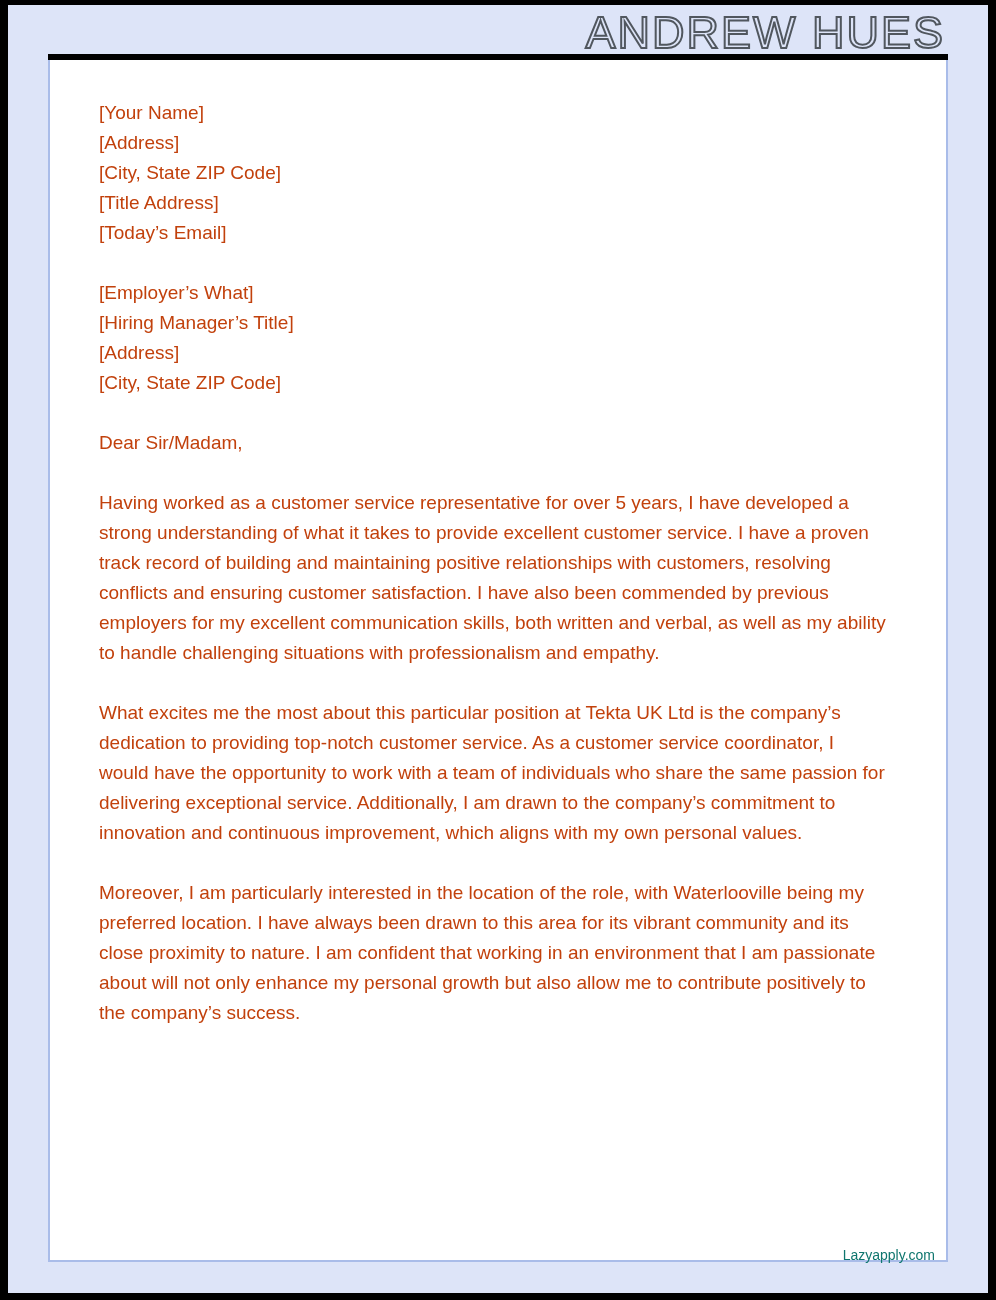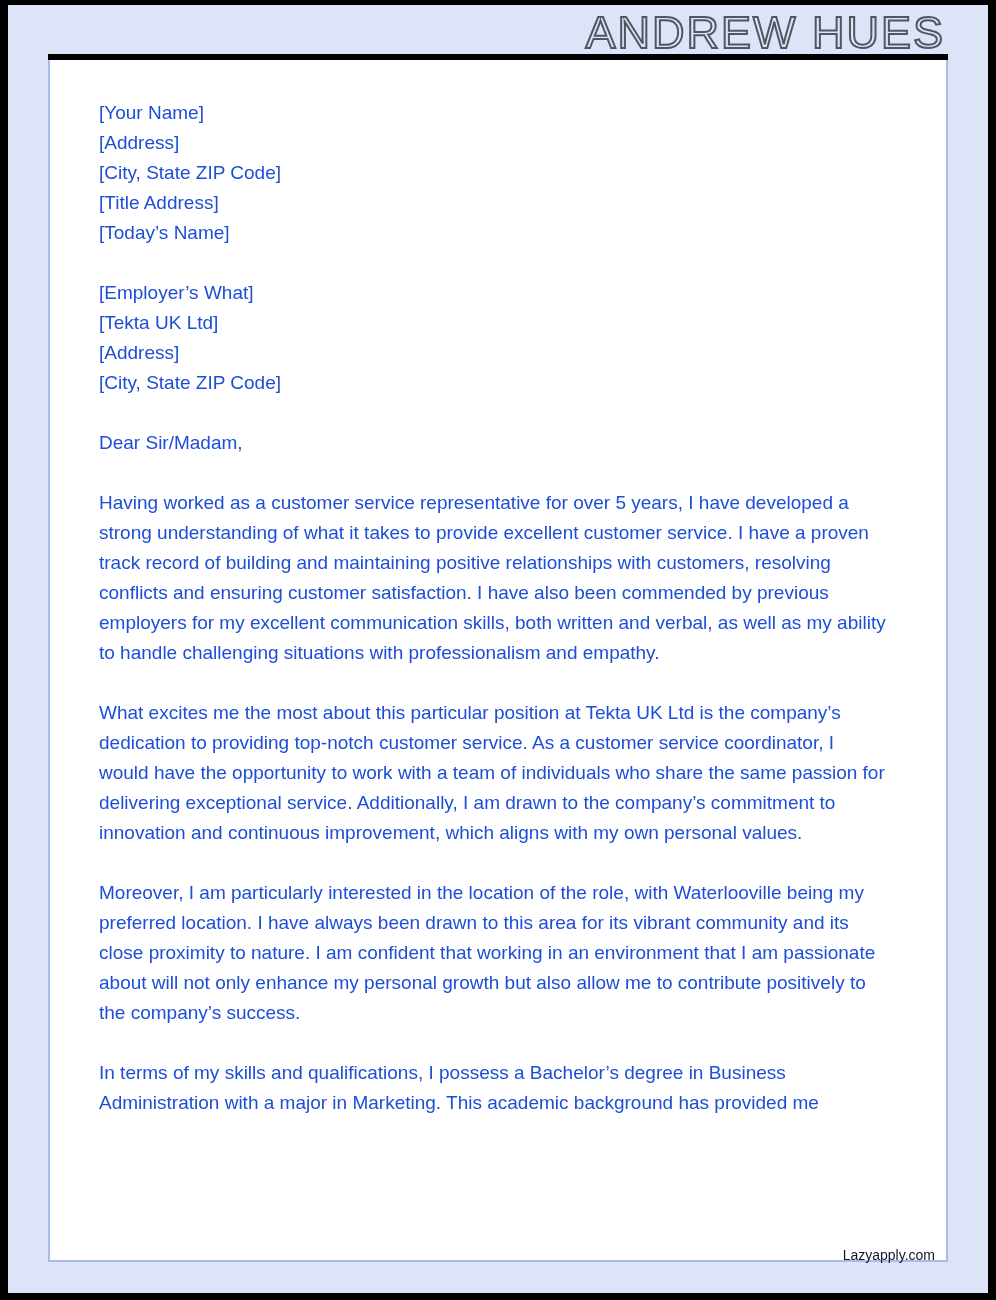--- a/index.html
+++ b/index.html
@@ -43,65 +43,64 @@
     border: 2px solid #a9bce9;
     border-top: none;
   }
   .content {
     position: absolute;
     left: 40px; top: 55px;
     width: 900px;
     padding: 38px 45px 0 51px;
     font-size: 19px;
     line-height: 30px;
-    color: #1d4ed8;
+    color: #c2410c;
   }
   .addr-block { margin: 0 0 30px 0; }
   .addr-line { height: 30px; }
   .content p { margin: 0 16px 30px 0; }
   .watermark {
     position: absolute;
     top: 1241px; right: 53px;
     font-size: 14px;
     line-height: 18px;
-    color: #0f172a;
+    color: #0f766e;
   }
 </style>
 </head>
 <body>
 
 <div class="canvas">
 
   <div class="brand">ANDREW HUES</div>
 
   <div class="top-bar"></div>
 
   <div class="page"></div>
 
   <div class="content">
 
     <div class="addr-block">
       <div class="addr-line">[Your Name]</div>
       <div class="addr-line">[Address]</div>
       <div class="addr-line">[City, State ZIP Code]</div>
       <div class="addr-line">[Title Address]</div>
-      <div class="addr-line">[Today’s Name]</div>
+      <div class="addr-line">[Today’s Email]</div>
     </div>
 
     <div class="addr-block">
       <div class="addr-line">[Employer’s What]</div>
-      <div class="addr-line">[Tekta UK Ltd]</div>
+      <div class="addr-line">[Hiring Manager’s Title]</div>
       <div class="addr-line">[Address]</div>
       <div class="addr-line">[City, State ZIP Code]</div>
     </div>
 
     <p>Dear Sir/Madam,</p>
 
     <p>Having worked as a customer service representative for over 5 years, I have developed a strong understanding of what it takes to provide excellent customer service. I have a proven track record of building and maintaining positive relationships with customers, resolving conflicts and ensuring customer satisfaction. I have also been commended by previous employers for my excellent communication skills, both written and verbal, as well as my ability to handle challenging situations with professionalism and empathy.</p>
     <p>What excites me the most about this particular position at Tekta UK Ltd is the company’s dedication to providing top-notch customer service. As a customer service coordinator, I would have the opportunity to work with a team of individuals who share the same passion for delivering exceptional service. Additionally, I am drawn to the company’s commitment to innovation and continuous improvement, which aligns with my own personal values.</p>
     <p>Moreover, I am particularly interested in the location of the role, with Waterlooville being my preferred location. I have always been drawn to this area for its vibrant community and its close proximity to nature. I am confident that working in an environment that I am passionate about will not only enhance my personal growth but also allow me to contribute positively to the company’s success.</p>
-    <p>In terms of my skills and qualifications, I possess a Bachelor’s degree in Business Administration with a major in Marketing. This academic background has provided me</p>
 
   </div>
 
   <div class="watermark">Lazyapply.com</div>
 
 </div>
 
 </body></html>

